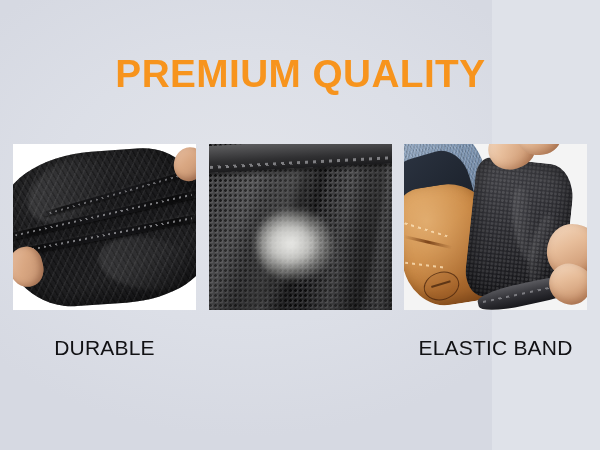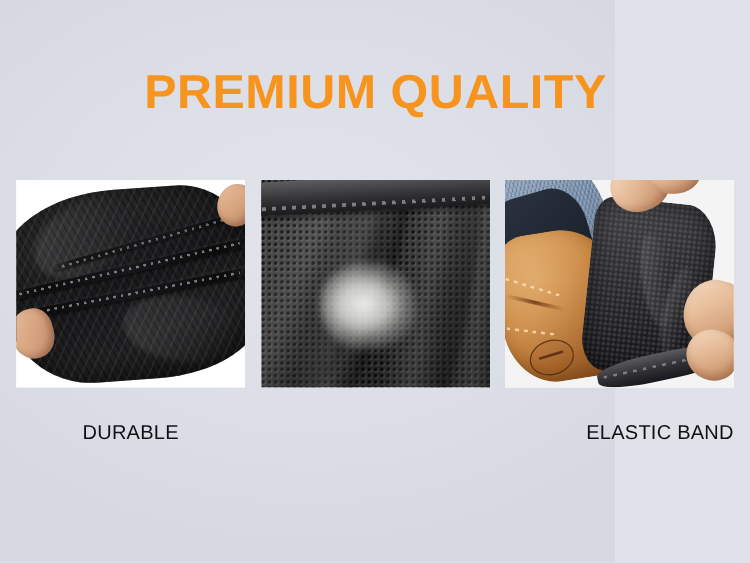--- a/index.html
+++ b/index.html
@@ -205,24 +205,24 @@
   .p3-fi4{right:-4px;top:72%;width:42px;height:40px;transform:rotate(22deg);}
 
   
   .captions{
     position:absolute;left:13px;top:330px;
     width:574px;height:34px;
     display:flex;justify-content:space-between;align-items:center;
   }
   .caption{
     width:183px;text-align:center;
-    font-size:16px;font-weight:400;letter-spacing:0.2px;
+    font-size:21px;font-weight:400;letter-spacing:0.2px;
     color:#111114;white-space:nowrap;line-height:1;
   }
-  .caption.c3{ text-align:right; }
+  .caption.c3{ text-align:center; }
 </style>
 </head>
 <body>
 
 <div id="root">
 
   <div class="title-wrap">
     <div class="title">PREMIUM QUALITY</div>
   </div>
 

